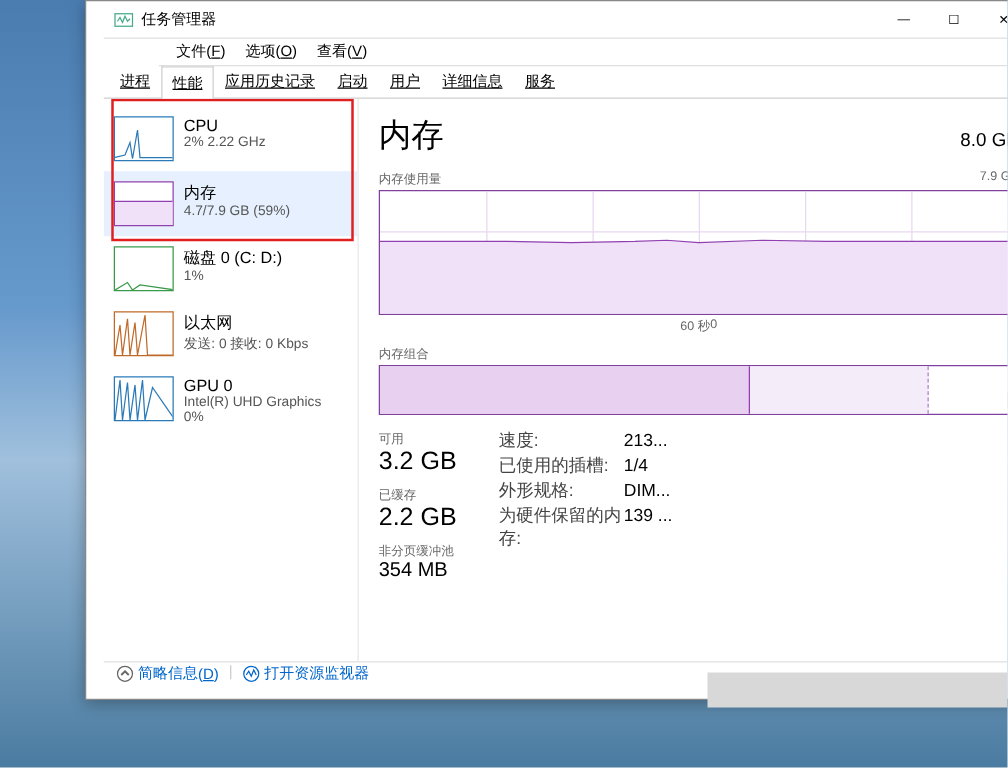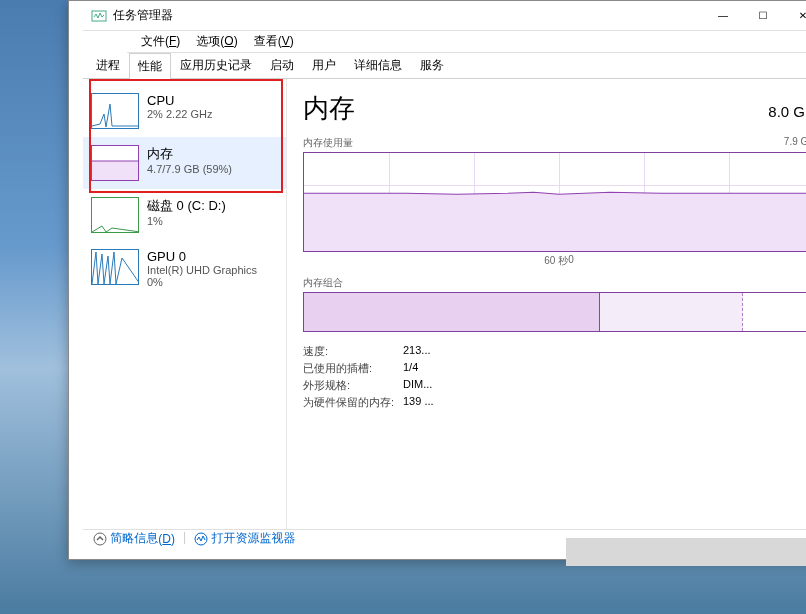--- a/index.html
+++ b/index.html
@@ -7,21 +7,21 @@
 .window { position: absolute; left: 68px; top: 0; width: 764px; height: 560px; background: #fff; border: 1px solid #888; box-shadow: 0 3px 12px rgba(0,0,0,0.3); display: flex; flex-direction: column; padding-left: 14px; }
 .titlebar { height: 30px; display: flex; align-items: center; padding: 0 8px; border-bottom: 1px solid #e0e0e0; }
 .titlebar-icon { width: 16px; height: 16px; margin-right: 6px; }
 .titlebar-title { font-size: 12px; flex: 1; }
 .win-controls { display: flex; }
 .win-btn { width: 40px; height: 28px; display: flex; align-items: center; justify-content: center; font-size: 10px; cursor: pointer; }
 .menubar { height: 22px; display: flex; align-items: center; padding: 0 6px; border-bottom: 1px solid #e0e0e0; font-size: 12px; margin-left: 44px; }
 .menu-item { padding: 2px 8px; cursor: pointer; }
 .menu-item u { text-decoration: underline; }
 .tabbar { height: 26px; display: flex; align-items: flex-end; padding: 0 4px; font-size: 12px; border-bottom: 1px solid #d0d0d0; }
-.tab { padding: 4px 8px; cursor: pointer; border: 1px solid transparent; border-bottom: none; }
+.tab { padding: 4px 8px; cursor: pointer; border: 1px solid transparent; border-bottom: none; text-decoration: underline; }
 .tab.active { background: #fff; border-color: #d0d0d0; position: relative; top: 1px; }
 .content { flex: 1; display: flex; overflow: hidden; }
 .sidebar { width: 204px; border-right: 1px solid #e8e8e8; overflow-y: auto; padding-top: 6px; }
 .side-item { display: flex; align-items: flex-start; padding: 8px 8px; cursor: pointer; position: relative; }
 .side-item.selected { background: #e6f0fe; }
 .highlight-box { position: absolute; left: 6px; top: 0; width: 194px; height: 114px; border: 2px solid #e02020; pointer-events: none; z-index: 5; }
 .side-thumb { width: 48px; height: 36px; border: 1px solid; margin-right: 8px; position: relative; background: #fff; overflow: hidden; }
 .side-info { display: flex; flex-direction: column; font-size: 12px; }
 .side-title { font-size: 13px; }
 .side-sub { font-size: 11px; color: #555; }
@@ -34,21 +34,21 @@
 .chart-grid-v { position: absolute; top: 0; bottom: 0; width: 1px; background: #e8d8f0; }
 .chart-grid-h { position: absolute; left: 0; right: 0; height: 1px; background: #e8d8f0; }
 .axis-row { display: flex; justify-content: center; font-size: 10px; color: #666; margin-top: 2px; margin-bottom: 8px; }
 .comp-box { border: 1px solid #8040a0; height: 40px; position: relative; background: #fff; margin-bottom: 12px; }
 .stats-grid { display: flex; gap: 16px; font-size: 11px; }
 .stats-col { display: flex; flex-direction: column; }
 .stat-block { margin-bottom: 8px; }
 .stat-label { font-size: 10px; color: #666; }
 .stat-value { font-size: 20px; font-weight: 400; }
 .stat-value.sm { font-size: 16px; }
-.info-col { font-size: 11px; }
+.info-col { font-size: 14px; }
 .info-row { display: flex; margin-bottom: 2px; }
 .info-key { width: 100px; color: #444; }
 .footer { height: 30px; border-top: 1px solid #e0e0e0; display: flex; align-items: flex-start; padding: 0 10px; font-size: 12px; }
 .footer-link { color: #0066cc; cursor: pointer; display: flex; align-items: center; }
 .footer-sep { margin: 0 8px; color: #ccc; }
 .taskbar-chunk { position: absolute; right: 0; bottom: 48px; width: 240px; height: 28px; background: #d8d8d8; }
 .pier { position: absolute; right: 0; bottom: 160px; width: 100px; height: 140px; }
 .pier-roof { width: 100px; height: 12px; background: #2a2a2a; }
 .pier-post { position: absolute; width: 5px; background: #1a1a1a; top: 12px; bottom: 0; }
 svg { display: block; }
@@ -131,20 +131,31 @@
           <svg viewBox="0 0 48 36" width="48" height="36">
               <path d="M0 34 L10 28 L14 34 L20 30 L48 34" fill="none" stroke="#3a9a4a" stroke-width="1"></path>
             </svg>
         </div>
         <div class="side-info">
           <span class="side-title">磁盘 0 (C: D:)</span>
           <span class="side-sub">1%</span>
         </div>
       </div>
 
+      <div class="side-item">
+        <div class="side-thumb" style="border-color:#c06a2a">
+          <svg viewBox="0 0 48 36" width="48" height="36">
+              <path d="M0 34 L4 10 L6 34 L10 5 L12 34 L16 8 L18 34 L24 2 L26 34 L48 34" fill="none" stroke="#c06a2a" stroke-width="1"></path>
+            </svg>
+        </div>
+        <div class="side-info">
+          <span class="side-title">以太网</span>
+          <span class="side-sub">发送: 0 接收: 0 Kbps</span>
+        </div>
+      </div>
 
       <div class="side-item">
         <div class="side-thumb" style="border-color:#2a7ab9">
           <svg viewBox="0 0 48 36" width="48" height="36">
               <path d="M0 34 L4 2 L6 34 L10 4 L12 34 L16 6 L18 34 L22 2 L24 34 L30 8 L48 34" fill="none" stroke="#2a7ab9" stroke-width="1"></path>
             </svg>
         </div>
         <div class="side-info">
           <span class="side-title">GPU 0</span>
           <span class="side-sub">Intel(R) UHD Graphics</span>
@@ -183,20 +194,34 @@
 
       <div class="chart-label-row">
         <span>内存组合</span>
       </div>
       <div class="comp-box">
         <div style="position:absolute;left:0;top:0;bottom:0;width:58%;background:#e8d0f0;border-right:1px solid #9040b0"></div>
         <div style="position:absolute;left:58%;top:0;bottom:0;width:28%;background:#f4ecf8;border-right:1px dashed #b080c8"></div>
       </div>
 
       <div class="stats-grid">
+        <div class="stats-col" style="width:80px">
+          <div class="stat-block">
+            <div class="stat-label">可用</div>
+            <div class="stat-value">3.2 GB</div>
+          </div>
+          <div class="stat-block">
+            <div class="stat-label">已缓存</div>
+            <div class="stat-value">2.2 GB</div>
+          </div>
+          <div class="stat-block">
+            <div class="stat-label">非分页缓冲池</div>
+            <div class="stat-value sm">354 MB</div>
+          </div>
+        </div>
         <div class="info-col">
           <div class="info-row">
               <span class="info-key">速度:</span>
               <span>213...</span>
             </div>
           <div class="info-row">
               <span class="info-key">已使用的插槽:</span>
               <span>1/4</span>
             </div>
           <div class="info-row">

